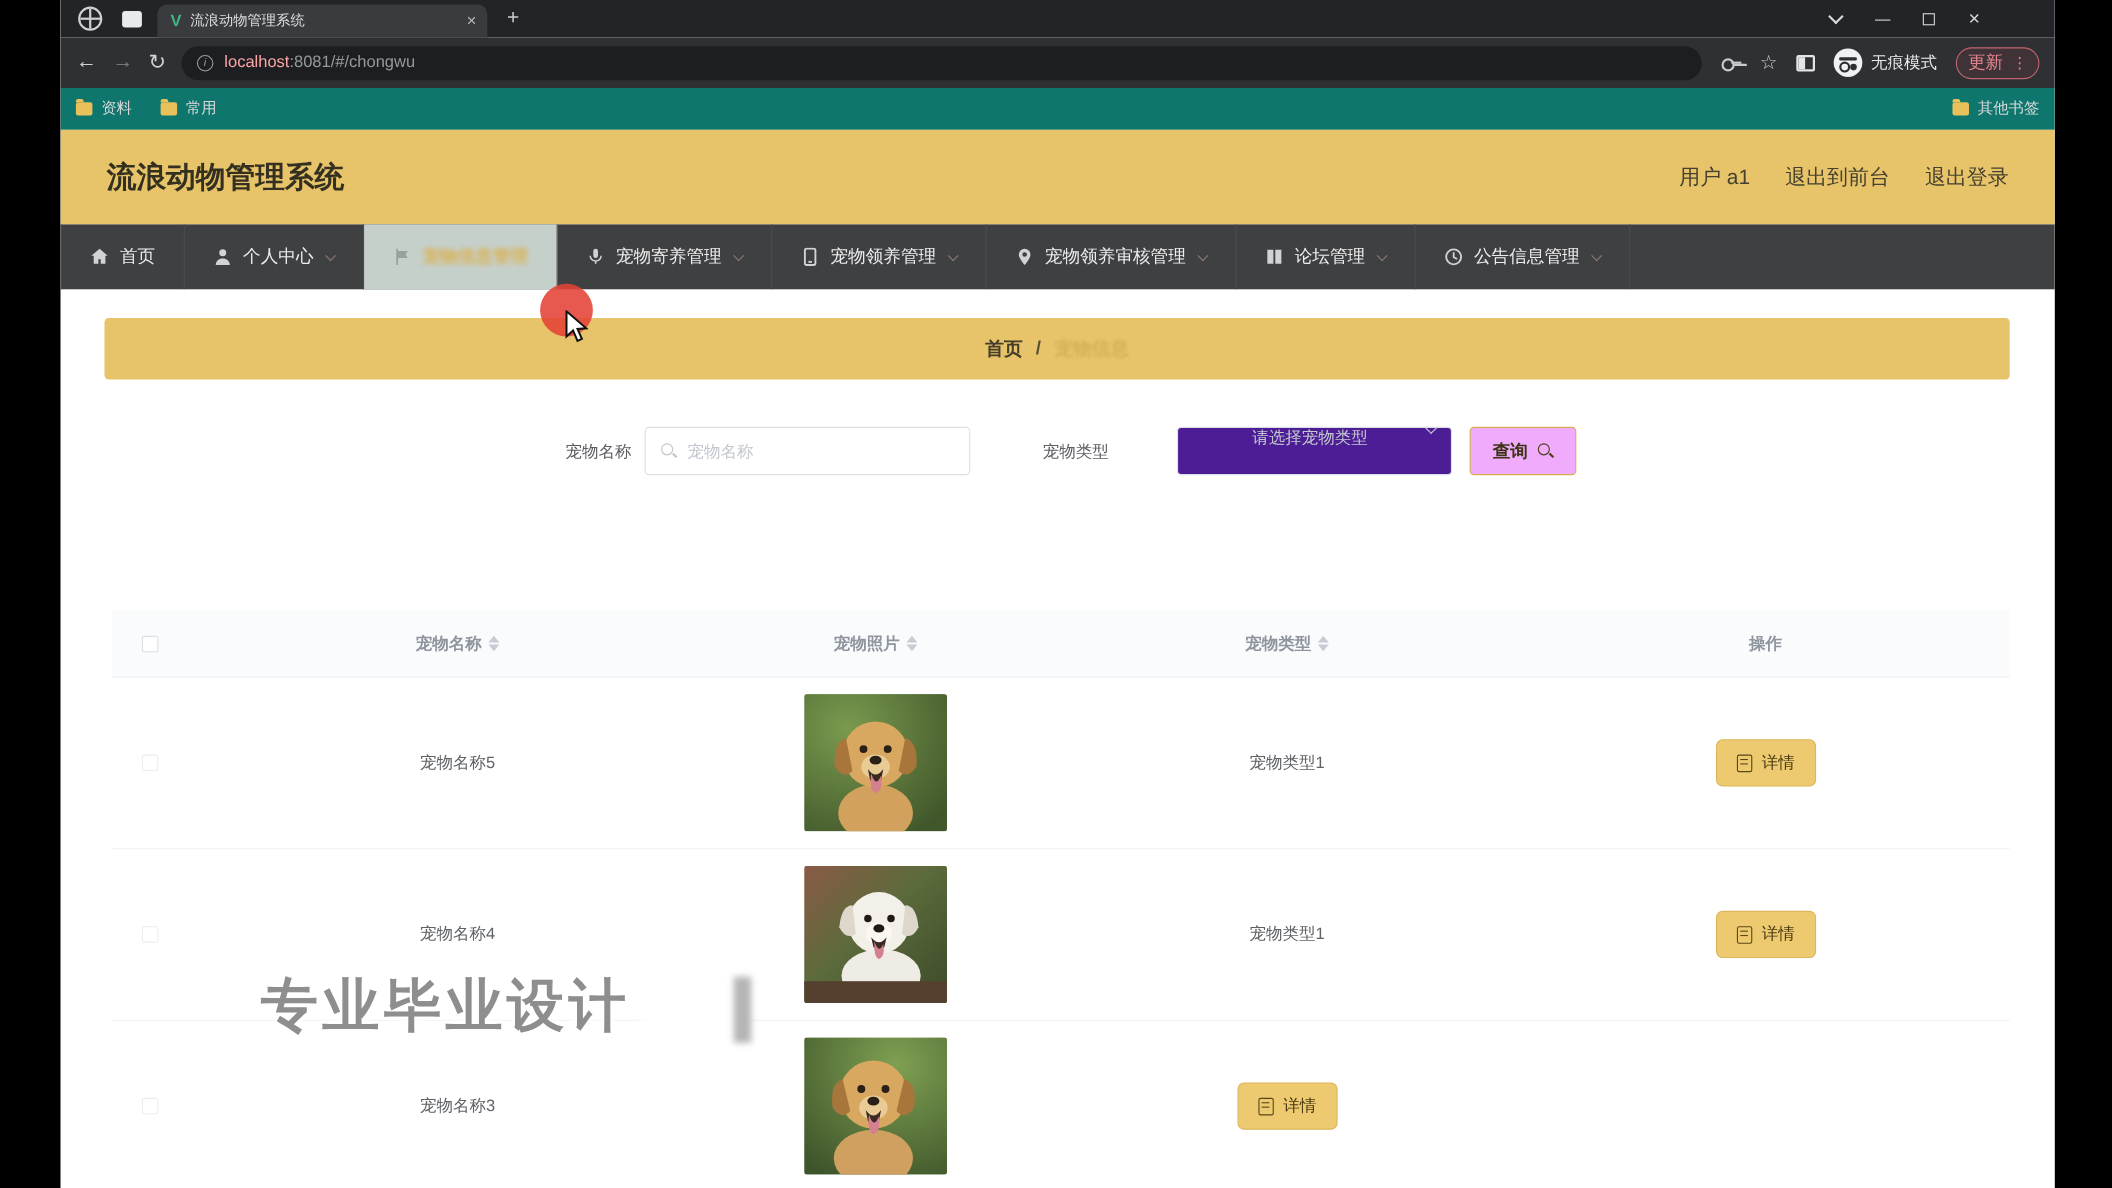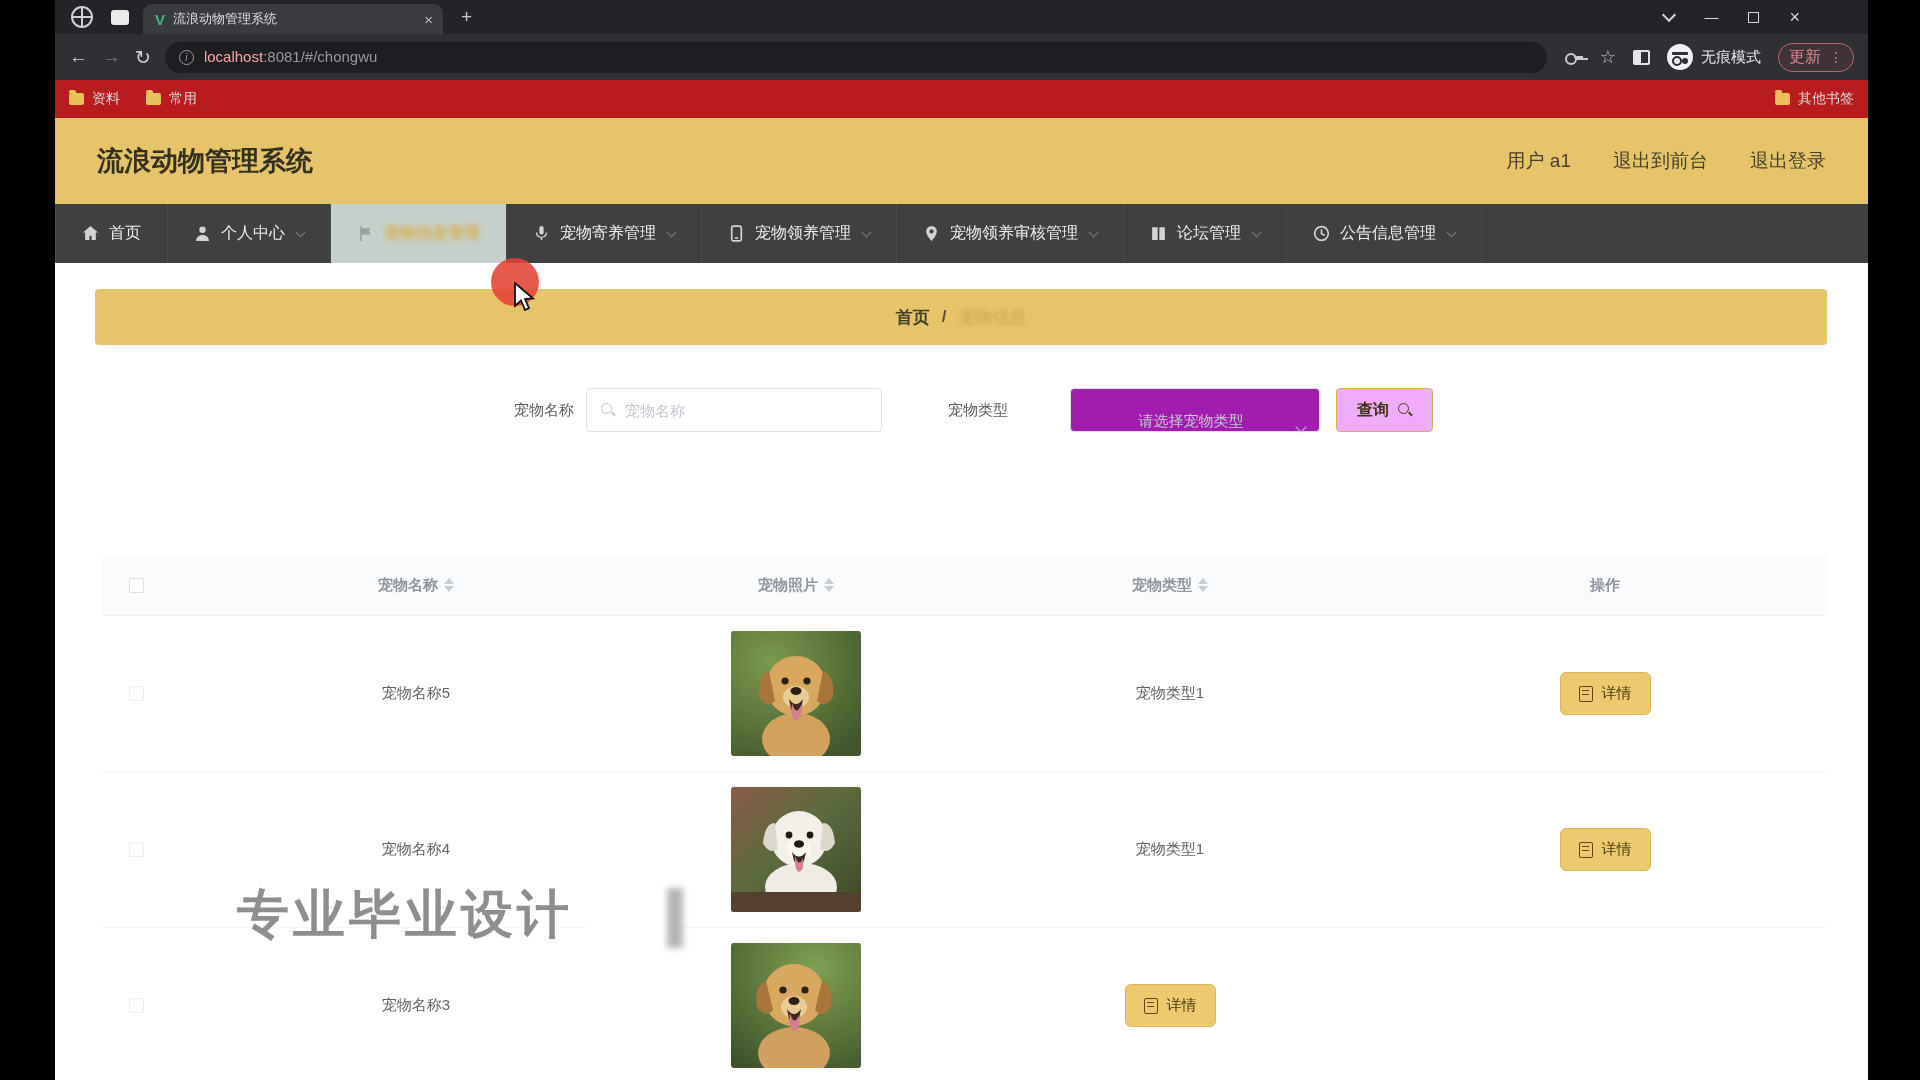--- a/index.html
+++ b/index.html
@@ -44,30 +44,30 @@
   .incog { display:flex; align-items:center; gap:8px; }
   .incog-badge { width:26px; height:26px; border-radius:50%; background:#f0f1f3; position:relative; }
   .incog-badge::before { content:""; position:absolute; left:5px; top:8px; width:16px; height:3px; background:#2e2f33; border-radius:1px; }
   .incog-badge::after { content:""; position:absolute; left:5px; top:12px; width:6px; height:6px; border-radius:50%; border:2px solid #2e2f33; box-shadow:8px 0 0 -2px #2e2f33, 8px 0 0 0 #f0f1f3 inset; background:#f0f1f3; }
   .incog-label { color:#e6e7e9; font-size:15px; }
   .update-pill { display:flex; align-items:center; gap:8px; border:1.5px solid #c26470; background:rgba(190,70,85,.12);
                  border-radius:15px; padding:3px 10px; }
   .update-text { color:#e2848f; font-size:16px; }
   .more-dots { color:#e2848f; font-size:14px; letter-spacing:0; }
 
-  .bookmarksbar { height:38px; background:#b91c1c; display:flex; align-items:center; padding:0 14px; gap:26px; color:#d6d7d9; font-size:14px; }
+  .bookmarksbar { height:38px; background:#0f766e; display:flex; align-items:center; padding:0 14px; gap:26px; color:#d6d7d9; font-size:14px; }
   .bm { display:flex; align-items:center; gap:8px; }
   .folder { width:15px; height:12px; background:#e8c15a; border-radius:2px; position:relative; flex:none; }
   .folder::before { content:""; position:absolute; left:0; top:-3px; width:7px; height:3px; background:#e8c15a; border-radius:2px 2px 0 0; }
   .bm-right { margin-left:auto; display:flex; align-items:center; gap:8px; }
 
   
   .appheader { height:86px; background:#e7c36a; display:flex; align-items:center; padding:0 42px; }
   .app-title { font-size:27px; font-weight:bold; color:#33301f; }
-  .hdr-right { margin-left:auto; display:flex; align-items:center; gap:42px; font-size:19px; color:#45412e; }
+  .hdr-right { margin-left:auto; display:flex; align-items:center; gap:32px; font-size:19px; color:#45412e; }
 
   .navbar { height:59px; background:#3f4042; display:flex; align-items:stretch; }
   .nav-item { display:flex; align-items:center; gap:10px; padding:0 26px; border-right:1px solid #4b4c4e; color:#ededee; font-size:16px; position:relative; }
   .nav-item:first-child { border-left:1px solid #4b4c4e; }
   .nav-item .nico { width:17px; height:17px; flex:none; color:#d2d3d5; }
   .nav-item .nico svg { width:100%; height:100%; display:block; }
   .nav-caret { width:7px; height:7px; border-right:1.5px solid #8d7a76; border-bottom:1.5px solid #8d7a76; transform:rotate(45deg); margin:-3px 0 0 2px; }
   .nav-item.active { background:#c6d0cb; }
   .nav-item.active .nav-label { color:#d9b254; filter:blur(2.5px); font-weight:bold; }
   .nav-item.active .nico { color:#98a29d; }
@@ -82,21 +82,21 @@
   .form-label { font-size:15px; color:#5c5e63; }
   .inputbox { width:296px; height:44px; border:1px solid #dcdfe6; border-radius:4px; margin-left:12px;
               display:flex; align-items:center; padding:0 14px; gap:10px; background:#fff; }
   .mag { width:14px; height:14px; position:relative; flex:none; }
   .mag::before { content:""; position:absolute; left:0; top:0; width:9px; height:9px; border:1.6px solid #c0c4cc; border-radius:50%; }
   .mag::after { content:""; position:absolute; left:10px; top:10px; width:5px; height:1.7px; background:#c0c4cc; transform:rotate(45deg); }
   .inputbox input { border:none; outline:none; flex:1; font-size:15px; color:#606266; font-family:inherit; background:transparent; }
   .inputbox input::placeholder { color:#c3c7ce; }
   .type-label { margin-left:66px; }
   .selectbox { width:250px; height:44px; border:1px solid #dcdfe6; border-radius:4px; margin-left:62px;
-               display:flex; align-items:flex-end; padding:0 14px; background:#a21caf; }
+               display:flex; align-items:flex-start; padding:0 14px; background:#4c1d95; }
   .select-ph { flex:1; font-size:15px; color:#c3c7ce; text-align:center; }
   .sel-caret { width:8px; height:8px; border-right:1.6px solid #c0c4cc; border-bottom:1.6px solid #c0c4cc; transform:rotate(45deg); margin-top:-4px; }
   .query-btn { margin-left:16px; height:44px; padding:0 20px; background:#f0abfc; border:1px solid #d8af4e; border-radius:4px;
                display:flex; align-items:center; gap:9px; font-size:16px; color:#3c3214; font-weight:bold; }
   .query-btn .mag::before { border-color:#4a3d18; } .query-btn .mag::after { background:#4a3d18; }
 
   
   .tablewrap { margin:123px 41px 0 47px; }
   .thead { display:grid; grid-template-columns:68px 492px 268px 480px 390px; height:61px; align-items:center;
            background:#fafbfc; border-bottom:1px solid #ecEFF3; }

